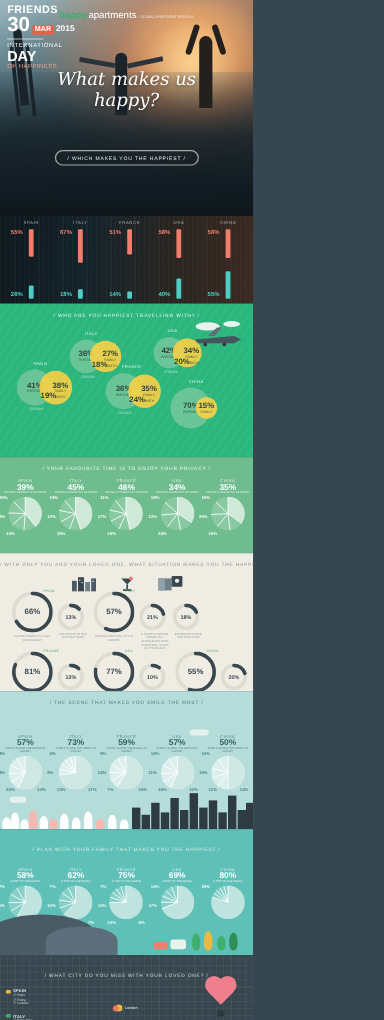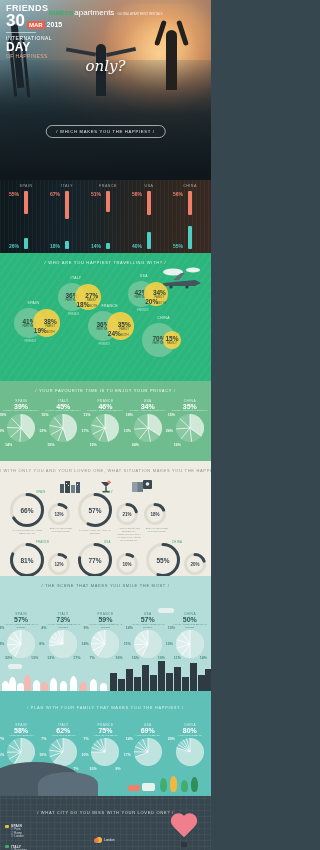--- a/index.html
+++ b/index.html
@@ -180,27 +180,28 @@
         <span class="date-mon">MAR</span>
         <span class="date-yr">2015</span>
       </div>
       <div class="date-rule"></div>
       <div class="date-int">INTERNATIONAL</div>
       <div class="date-dayw">DAY</div>
       <div class="date-hap">OF HAPPINESS</div>
     </div>
 
     <div class="brand">
-      <span class="brand-only">makes</span>
+      <span class="brand-only">happy</span>
       <span class="brand-apts">apartments</span>
       <span class="brand-sub">GLOBAL APARTMENT RENTALS</span>
     </div>
 
     <div class="hero-title">
-      <span class="l2">only?</span>
+      <span>What makes us</span>
+      <span class="l2">happy?</span>
     </div>
 
     <div class="hero-cta">/ WHICH MAKES YOU THE HAPPIEST /</div>
   </div>
 
   <div class="bars" id="bars">
       <div class="bar-col" style="left: 6px;">
         <div class="bar-country">SPAIN</div>
         <div class="bar-stack">
           <div class="bar-top" style="height:23.099999999999998px"></div>

